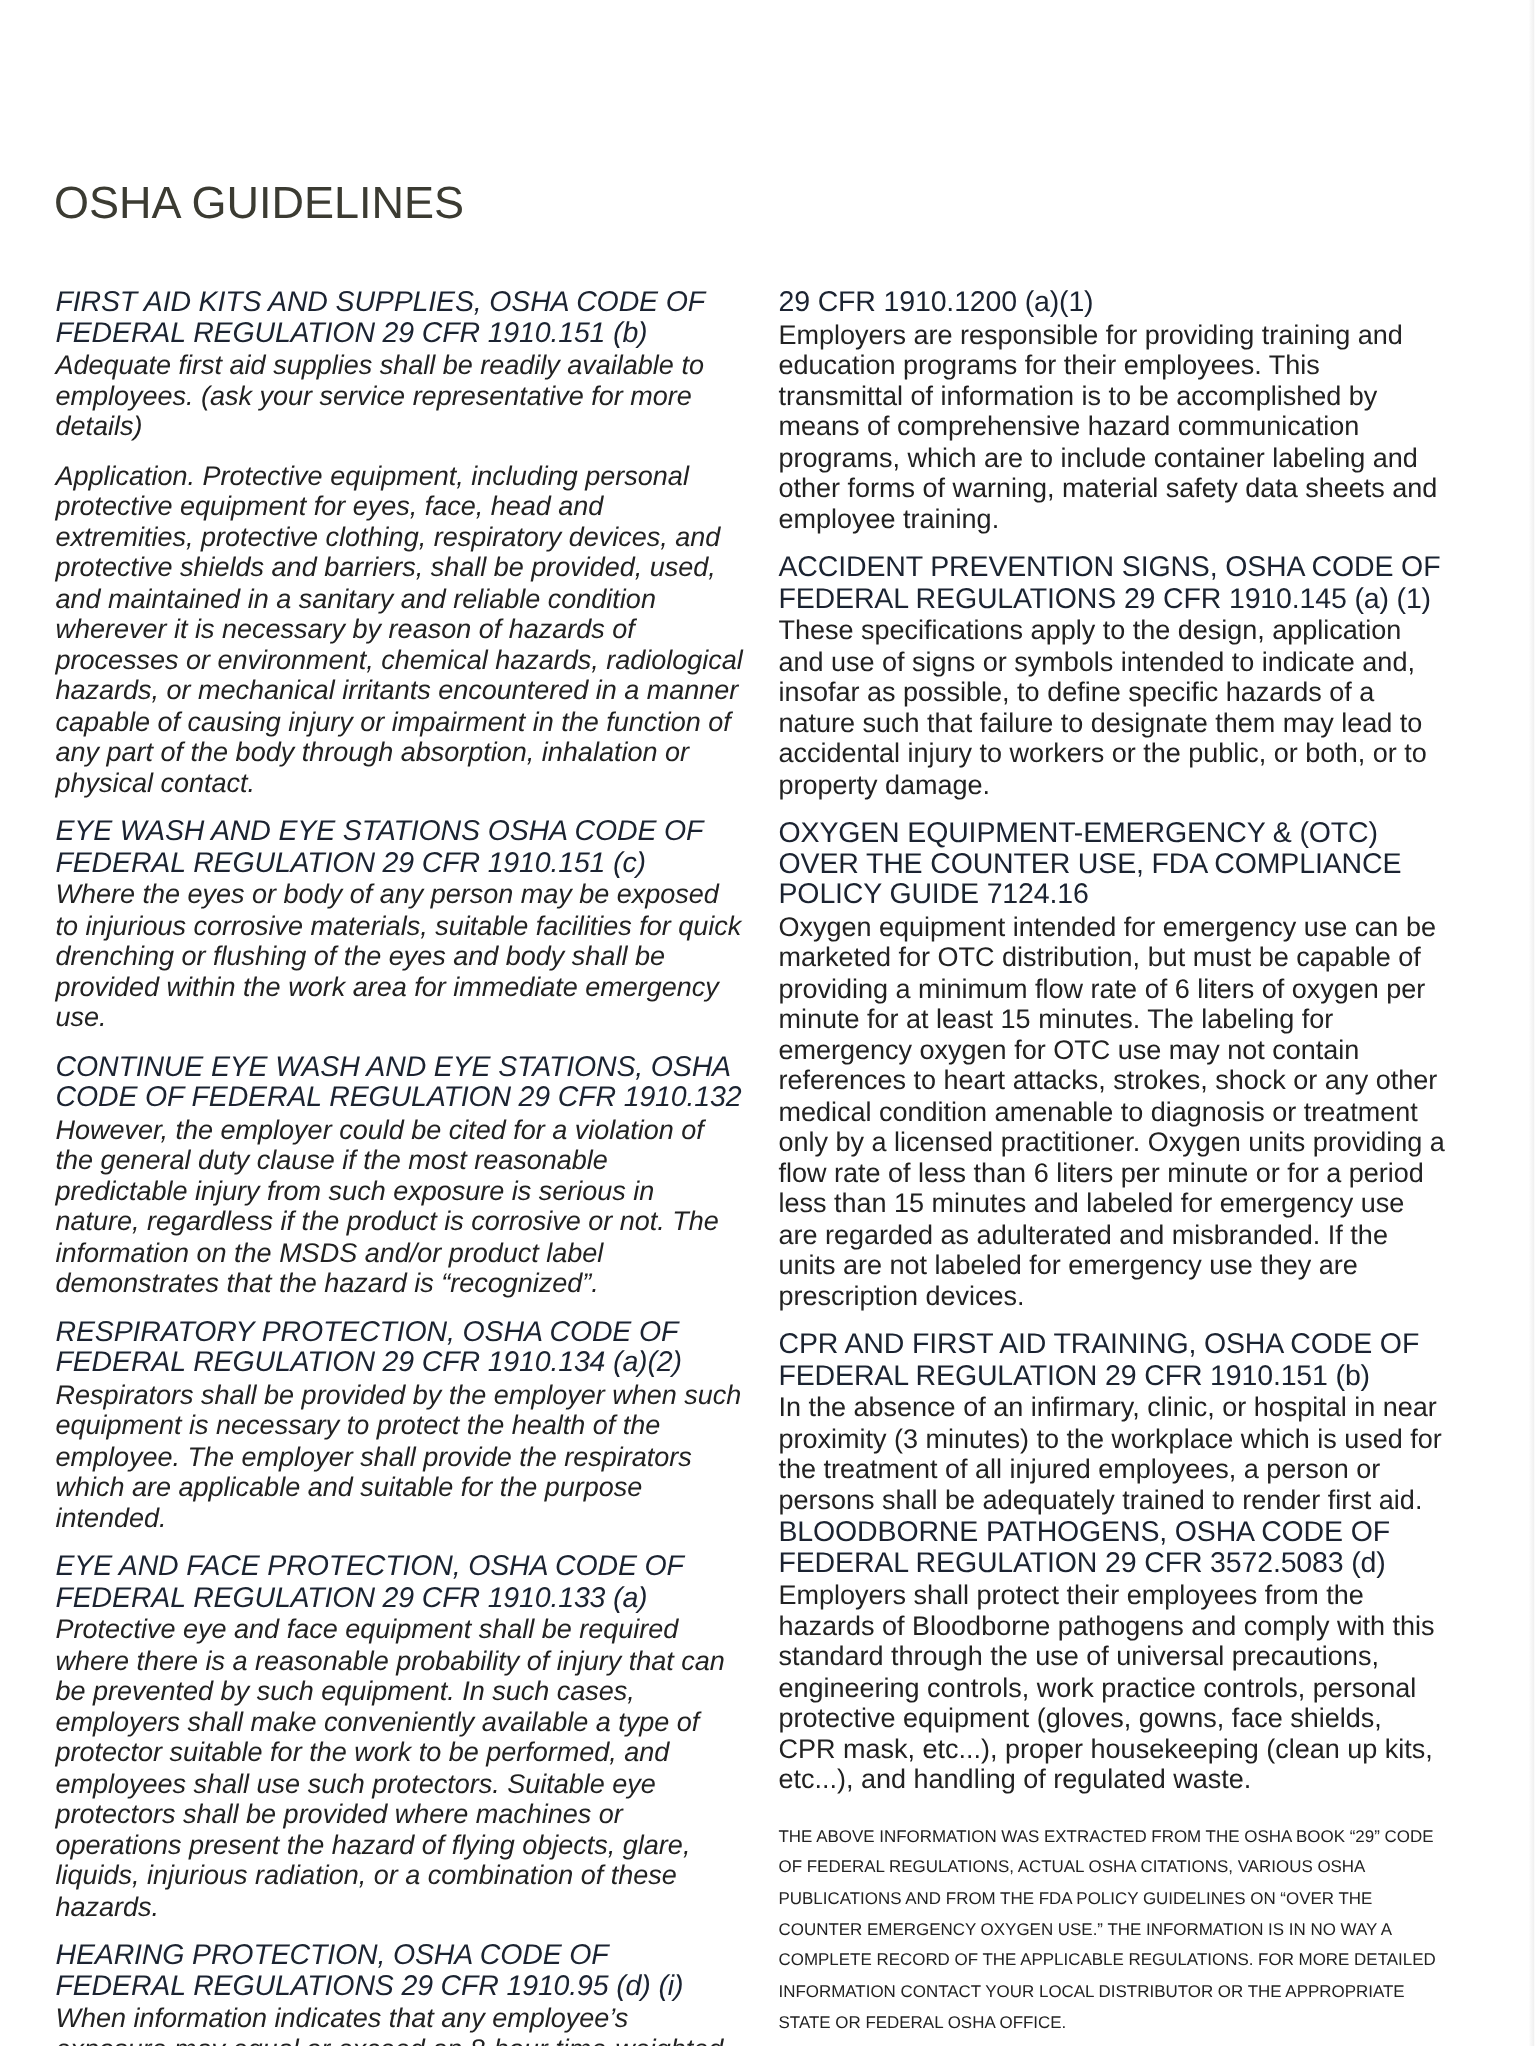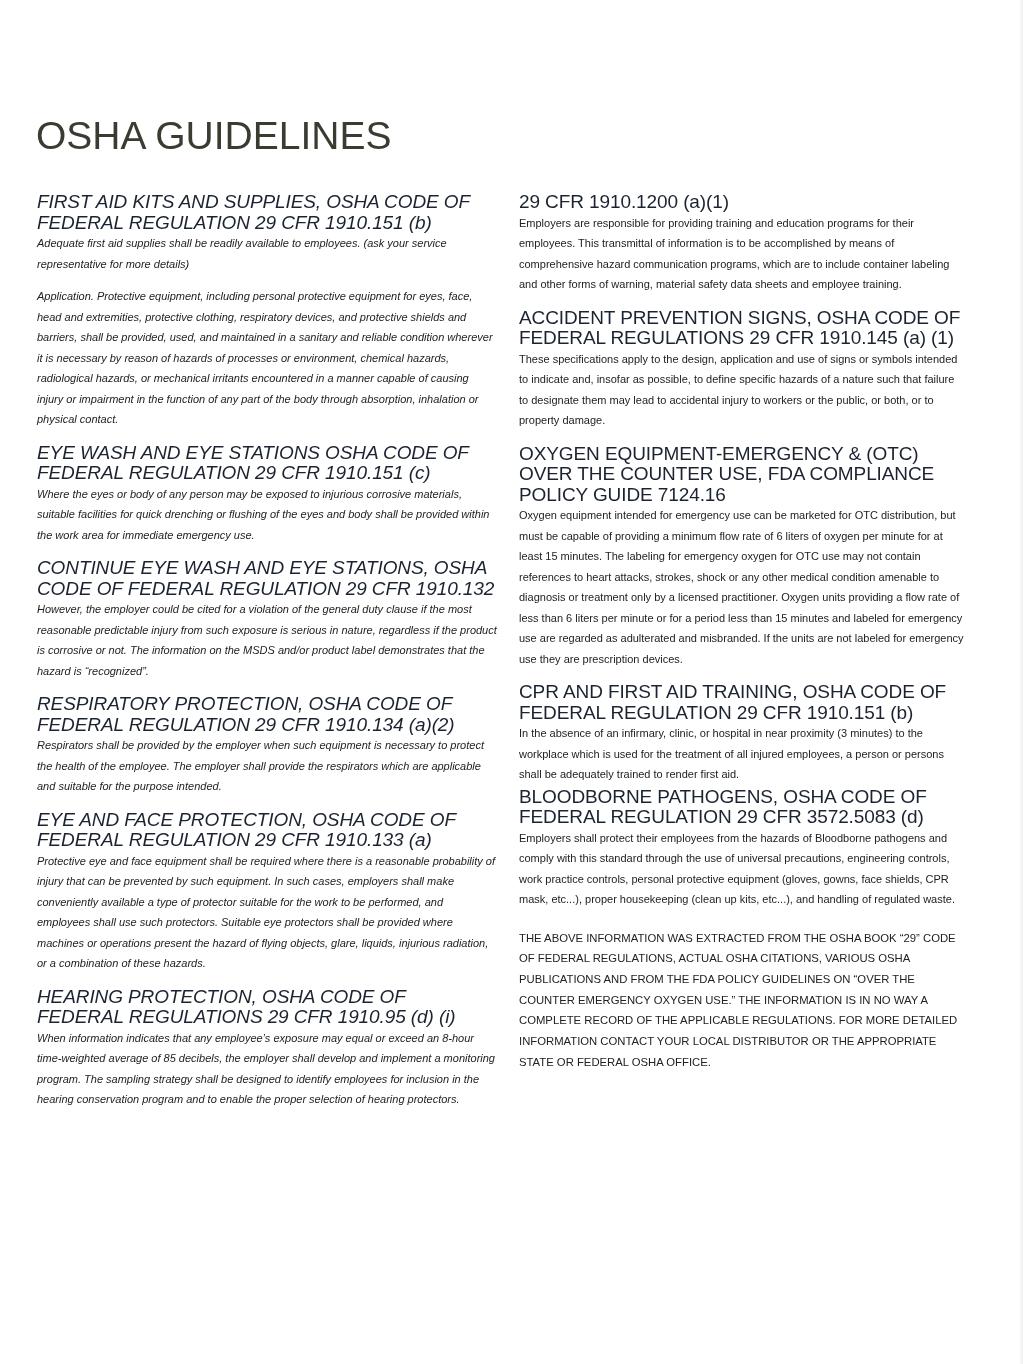--- a/index.html
+++ b/index.html
@@ -13,21 +13,21 @@
       position: relative;
       overflow: hidden;
       font-family: "Liberation Sans", sans-serif;
       color: #1e1e1e;
     }
     .page-title {
       position: absolute;
       left: 36px;
       top: 112px;
       margin: 0;
-      font-size: 39px;
+      font-size: 30px;
       font-weight: normal;
       letter-spacing: 0px;
       color: #3b3b32;
       line-height: 48px;
     }
     .column {
       position: absolute;
       top: 192px;
     }
     .col-left { left: 37px; width: 460px; font-style: italic; }
@@ -38,21 +38,21 @@
     .section-heading {
       margin: 0;
       font-size: 19px;
       font-weight: normal;
       color: #1b2331;
       line-height: 20.5px;
       letter-spacing: -0.1px;
     }
     .section-body {
       margin: 0;
-      font-size: 11px;
+      font-size: 18px;
       line-height: 20.5px;
       color: #222222;
     }
     .disclaimer {
       margin: 0;
       font-size: 11.3px;
       line-height: 20.7px;
       color: #222222;
       text-transform: uppercase;
     }

